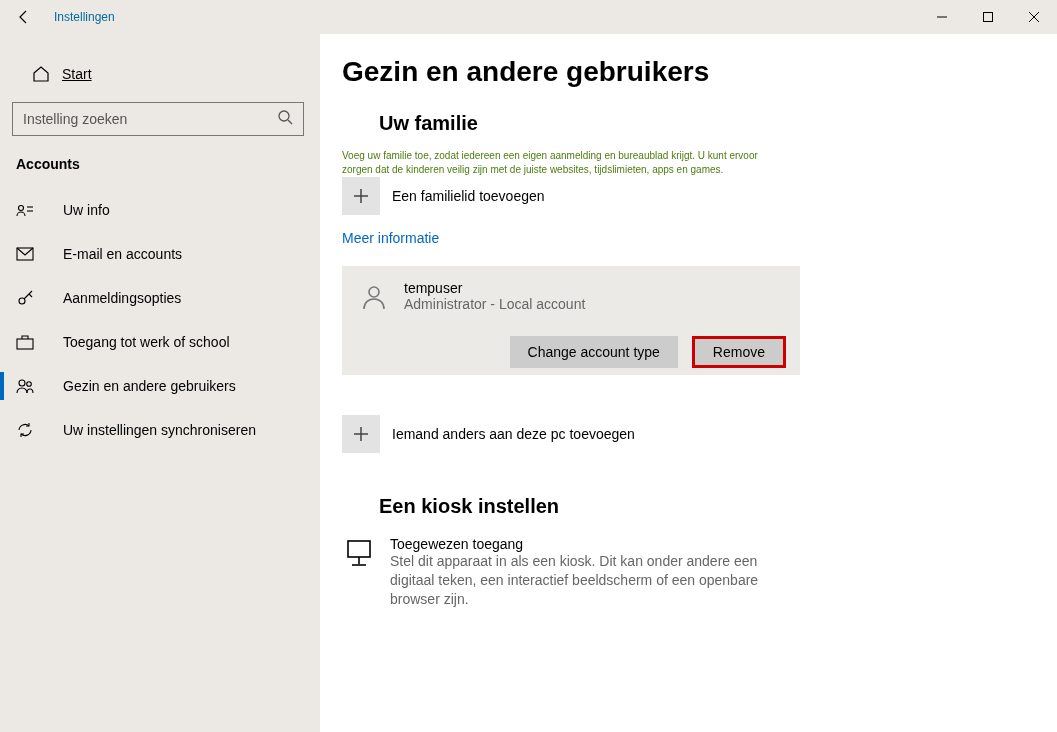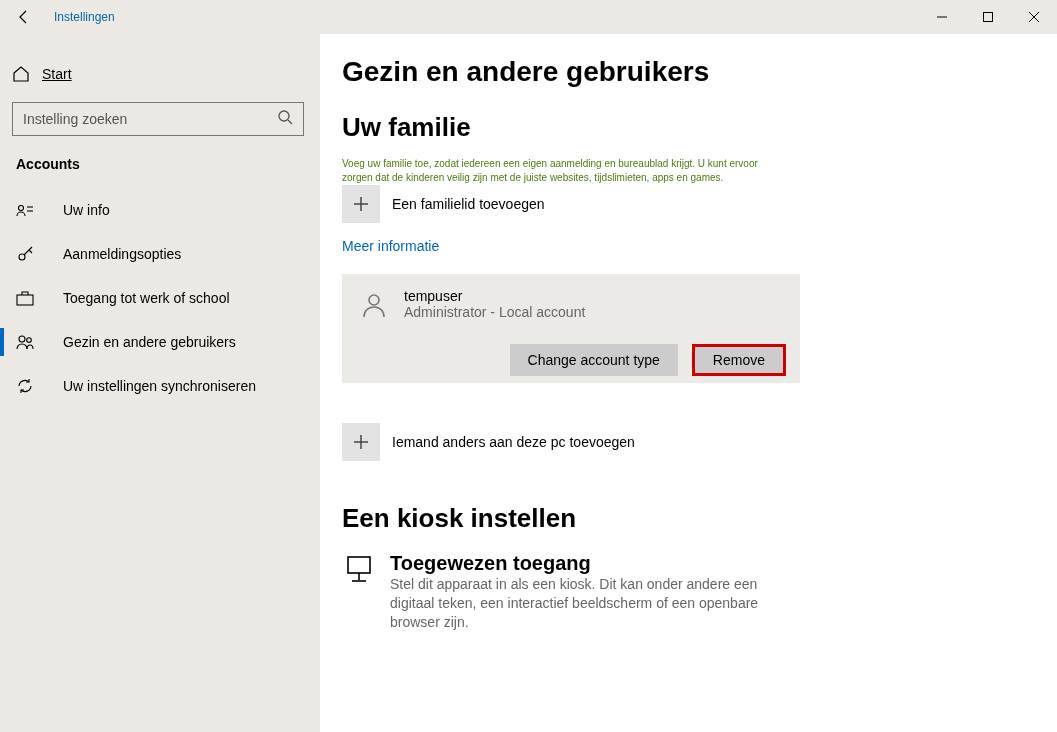--- a/index.html
+++ b/index.html
@@ -8,38 +8,38 @@
   
   .titlebar { position: absolute; top: 0; left: 0; right: 0; height: 34px; display: flex; align-items: center; background: #ece9e4; }
   .titlebar .back { width: 48px; height: 34px; display: flex; align-items: center; justify-content: center; }
   .titlebar .title { font-size: 12px; color: #0369a1; padding-left: 6px; }
   .window-controls { position: absolute; right: 0; top: 0; display: flex; }
   .wc { width: 46px; height: 34px; display: flex; align-items: center; justify-content: center; }
   .wc svg { stroke: #000; stroke-width: 1; fill: none; }
 
   
   .sidebar { position: absolute; top: 34px; left: 0; width: 320px; bottom: 0; background: #ece9e4; padding-top: 22px; }
-  .home-row { display: flex; align-items: center; height: 36px; padding-left: 12px; text-decoration: underline; }
+  .home-row { display: flex; align-items: center; height: 36px; padding-left: 32px; text-decoration: underline; }
   .home-row .label { font-size: 14px; margin-left: 12px; }
 
   .search-box { margin: 10px 16px 20px 12px; height: 34px; border: 1px solid #777; display: flex; align-items: center; padding: 0 10px; justify-content: space-between; background: #ece9e4; }
   .search-box input { border: none; outline: none; background: transparent; font-size: 14px; flex: 1; color: #4c1d95; }
   .search-box input::placeholder { color: #555; }
 
   .section-title { font-size: 14px; font-weight: 600; padding: 0 16px 16px 16px; color: #000; }
 
   .nav-item { display: flex; align-items: center; height: 44px; padding-left: 16px; position: relative; gap: 15px; }
   .nav-item .label { font-size: 14px; margin-left: 14px; color: #000; }
   .nav-item.active::before { content: ""; position: absolute; left: 0; top: 8px; bottom: 8px; width: 4px; background: #0067c0; }
   .nav-icon { width: 18px; height: 18px; display: flex; align-items: center; justify-content: center; }
 
   
   .content { position: absolute; top: 34px; left: 320px; right: 0; bottom: 0; background: #fff; padding: 22px 30px 0 22px; overflow: hidden; }
   h1.page-title { font-size: 28px; font-weight: 600; margin-bottom: 24px; color: #000; }
-  h2.sub { font-size: 26px; font-weight: 600; margin-bottom: 14px; }
+  h2.sub { font-size: 20px; font-weight: 600; margin-bottom: 14px; margin-left: 37px; }
   p.desc { font-size: 10px; color: #4d7c0f; line-height: 1.4; max-width: 440px; }
 
   .add-row { display: flex; align-items: center; margin-bottom: 14px; }
   .plus-box { width: 38px; height: 38px; background: #e3e3e3; display: flex; align-items: center; justify-content: center; margin-right: 12px; }
   .plus-box svg { stroke: #444; stroke-width: 1.5; }
   .add-label { font-size: 14px; }
 
   a.link { color: #0067c0; font-size: 14px; text-decoration: none; display: inline-block; margin-bottom: 20px; }
 
   .user-card { background: #eceae6; width: 458px; padding: 12px 14px 7px 14px; margin-bottom: 40px; }
@@ -47,21 +47,21 @@
   .avatar { width: 36px; height: 36px; display: flex; align-items: center; justify-content: center; margin-right: 12px; }
   .user-name { font-size: 14px; color: #000; }
   .user-sub { font-size: 14px; color: #666; }
   .user-actions { display: flex; justify-content: flex-end; gap: 14px; margin-top: 22px; }
   .btn { height: 32px; padding: 0 18px; font-size: 14px; border: none; background: #ccc; color: #000; display: flex; align-items: center; justify-content: center; }
   .btn.change { min-width: 160px; }
   .btn.remove { border: 3px solid #cc0000; min-width: 88px; }
 
   .kiosk-row { display: flex; align-items: flex-start; margin-top: 18px; max-width: 440px; }
   .kiosk-icon { width: 34px; height: 34px; margin-right: 14px; flex-shrink: 0; display:flex; align-items:center; justify-content:center; }
-  .kiosk-title { font-size: 20px; color: #000; font-weight: bold; }
+  .kiosk-title { font-size: 14px; color: #000; }
   .kiosk-desc { font-size: 14px; color: #666; line-height: 1.35; }
 </style>
 </head>
 <body>
 
 <div class="titlebar">
   <div class="back">
     <svg width="16" height="16" viewBox="0 0 16 16">
         <path d="M10 2 L4 8 L10 14" fill="none" stroke="#000" stroke-width="1.2"></path>
       </svg>
@@ -114,20 +114,29 @@
       <svg width="18" height="14" viewBox="0 0 18 14" fill="none" stroke="#000" stroke-width="1.1">
           <circle cx="5" cy="5" r="2.5"></circle>
           <path d="M1 13c0-2.5 2-4 4-4s4 1.5 4 4"></path>
           <line x1="11" y1="4" x2="17" y2="4"></line>
           <line x1="11" y1="8" x2="17" y2="8"></line>
         </svg>
     </span>
     <span class="label">Uw info</span>
   </div>
 
+  <div class="nav-item">
+    <span class="nav-icon">
+      <svg width="18" height="14" viewBox="0 0 18 14" fill="none" stroke="#000" stroke-width="1.1">
+          <rect x="1" y="1" width="16" height="12"></rect>
+          <path d="M1 1 L9 8 L17 1"></path>
+        </svg>
+    </span>
+    <span class="label">E-mail en accounts</span>
+  </div>
 
   <div class="nav-item">
     <span class="nav-icon">
       <svg width="18" height="18" viewBox="0 0 18 18" fill="none" stroke="#000" stroke-width="1.1">
           <circle cx="6" cy="12" r="3"></circle>
           <line x1="8" y1="10" x2="16" y2="2"></line>
           <line x1="13" y1="5" x2="16" y2="8"></line>
         </svg>
     </span>
     <span class="label">Aanmeldingsopties</span>

